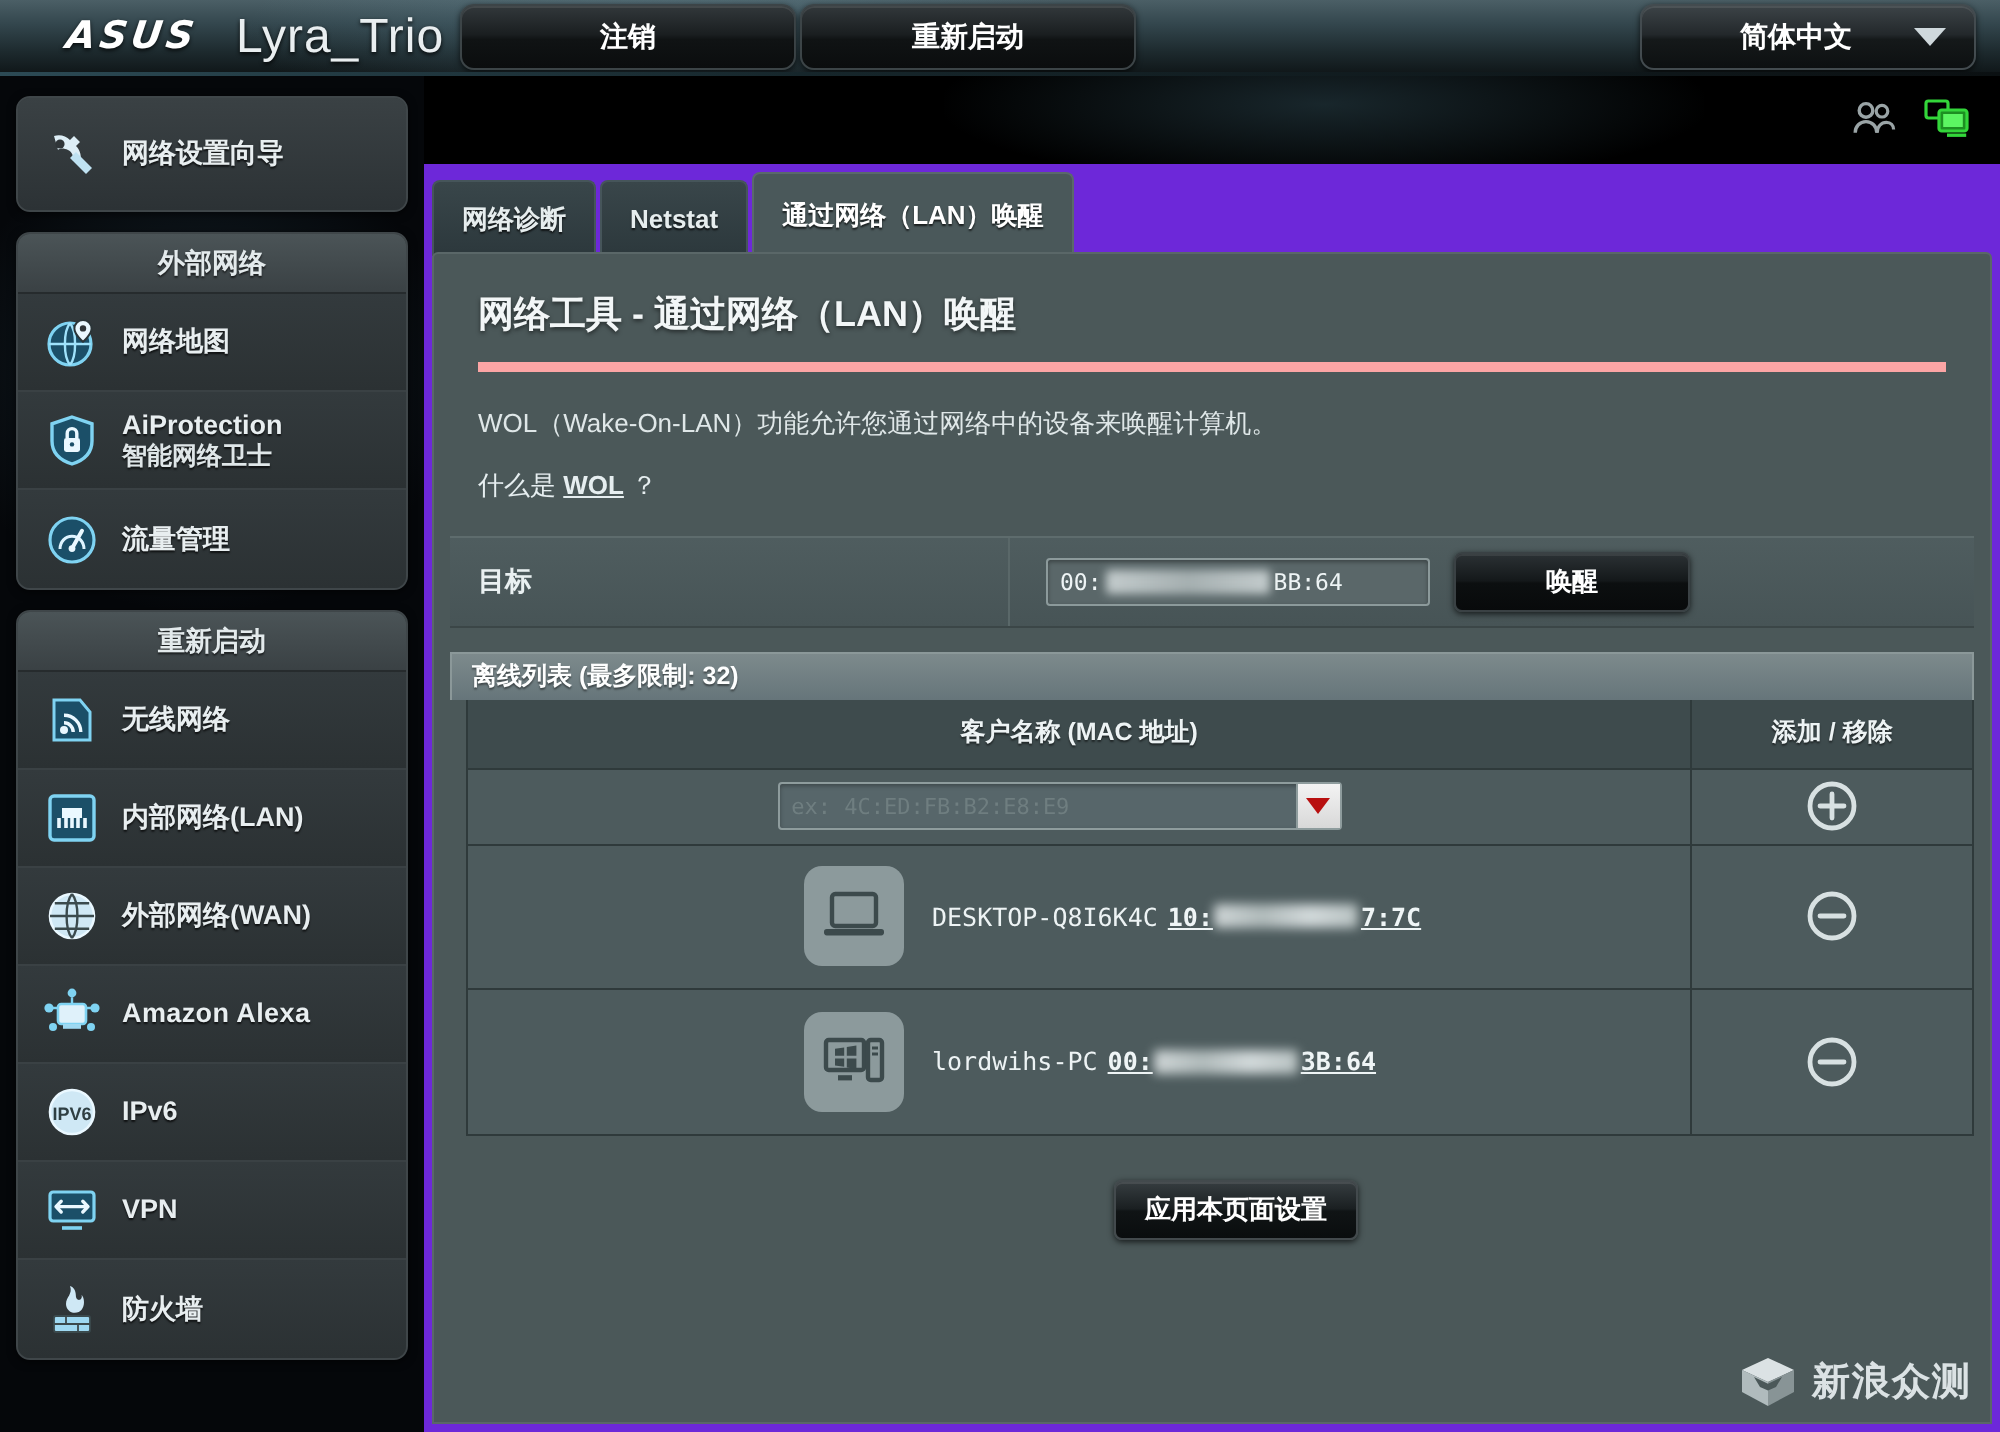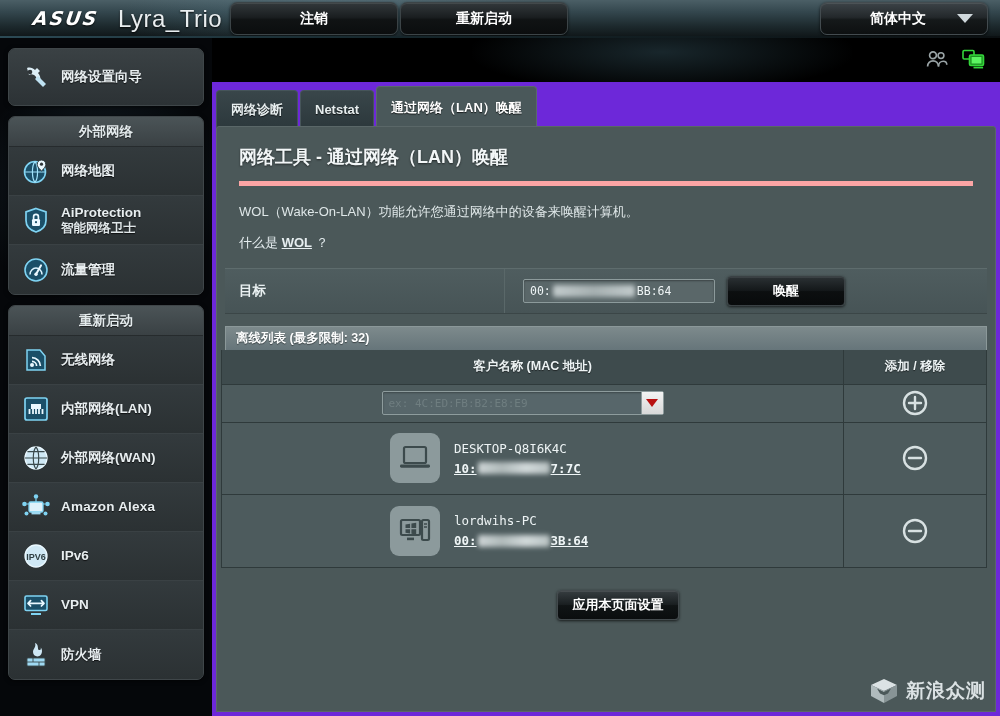--- a/index.html
+++ b/index.html
@@ -196,21 +196,21 @@
   }
 
   .list-head{
     margin:12px 8px 0 8px; height:24px;
     background: linear-gradient(180deg,#7d8a8c 0%,#66757a 100%);
     display:flex; align-items:center; padding-left:10px;
     font-size:12.5px; font-weight:bold; color:#fdfefe;
     text-shadow:0 1px 1px rgba(0,0,0,.45);
     border:1px solid #8b9899; border-bottom:none;
   }
-  .tbl{ margin:0 8px 0 4px; border:1px solid #2f3a3b; border-top:none; }
+  .tbl{ margin:0 8px 0 16px; border:1px solid #2f3a3b; border-top:none;text-align:right; }
   .tbl-row{ display:flex; border-bottom:1px solid #2f3a3b; }
   .tbl-row:last-child{ border-bottom:none; }
   .th{
     background:#3e4b4d; color:#edf3f4; font-size:12.5px; font-weight:bold;
     height:34px; display:flex; align-items:center; justify-content:center;
     text-shadow:0 1px 1px rgba(0,0,0,.5);
   }
   .col-main{ width:622px; border-right:1px solid #2f3a3b; }
   .col-act{ width:142px; }
   .td{ background:#4d5b5d; display:flex; align-items:center; justify-content:center; }
@@ -232,21 +232,21 @@
   }
   .sel-caret i{
     width:0;height:0;border-left:6px solid transparent;border-right:6px solid transparent;
     border-top:8px solid #b81010; display:block;
   }
   .dev-cell{ display:flex; align-items:center; gap:14px; width:100%; padding-left:168px;}
   .dev-ico{
     width:50px; height:50px; flex:none; border-radius:9px;
     background:#8c9a9c; display:flex; align-items:center; justify-content:center;
   }
-  .dev-meta{ display:flex; flex-direction:column; gap:5px; }
+  .dev-meta{ display:flex; gap:5px; }
   .dev-name{ font-family:"DejaVu Sans Mono", monospace; font-size:12.5px; color:#edf3f4; }
   .dev-mac{
     font-family:"DejaVu Sans Mono", monospace; font-size:12.5px; font-weight:bold;
     color:#eff5f6; display:flex; align-items:center;
   }
   .dev-mac u{ text-decoration:underline; }
   .mac-blur2{
     display:inline-block; width:72px; height:12px; margin:0 1px;
     background:linear-gradient(90deg,#cfd6d7,#b0baba,#d2d9da,#b8c2c2);
     filter: blur(2.6px); border-radius:2px;

